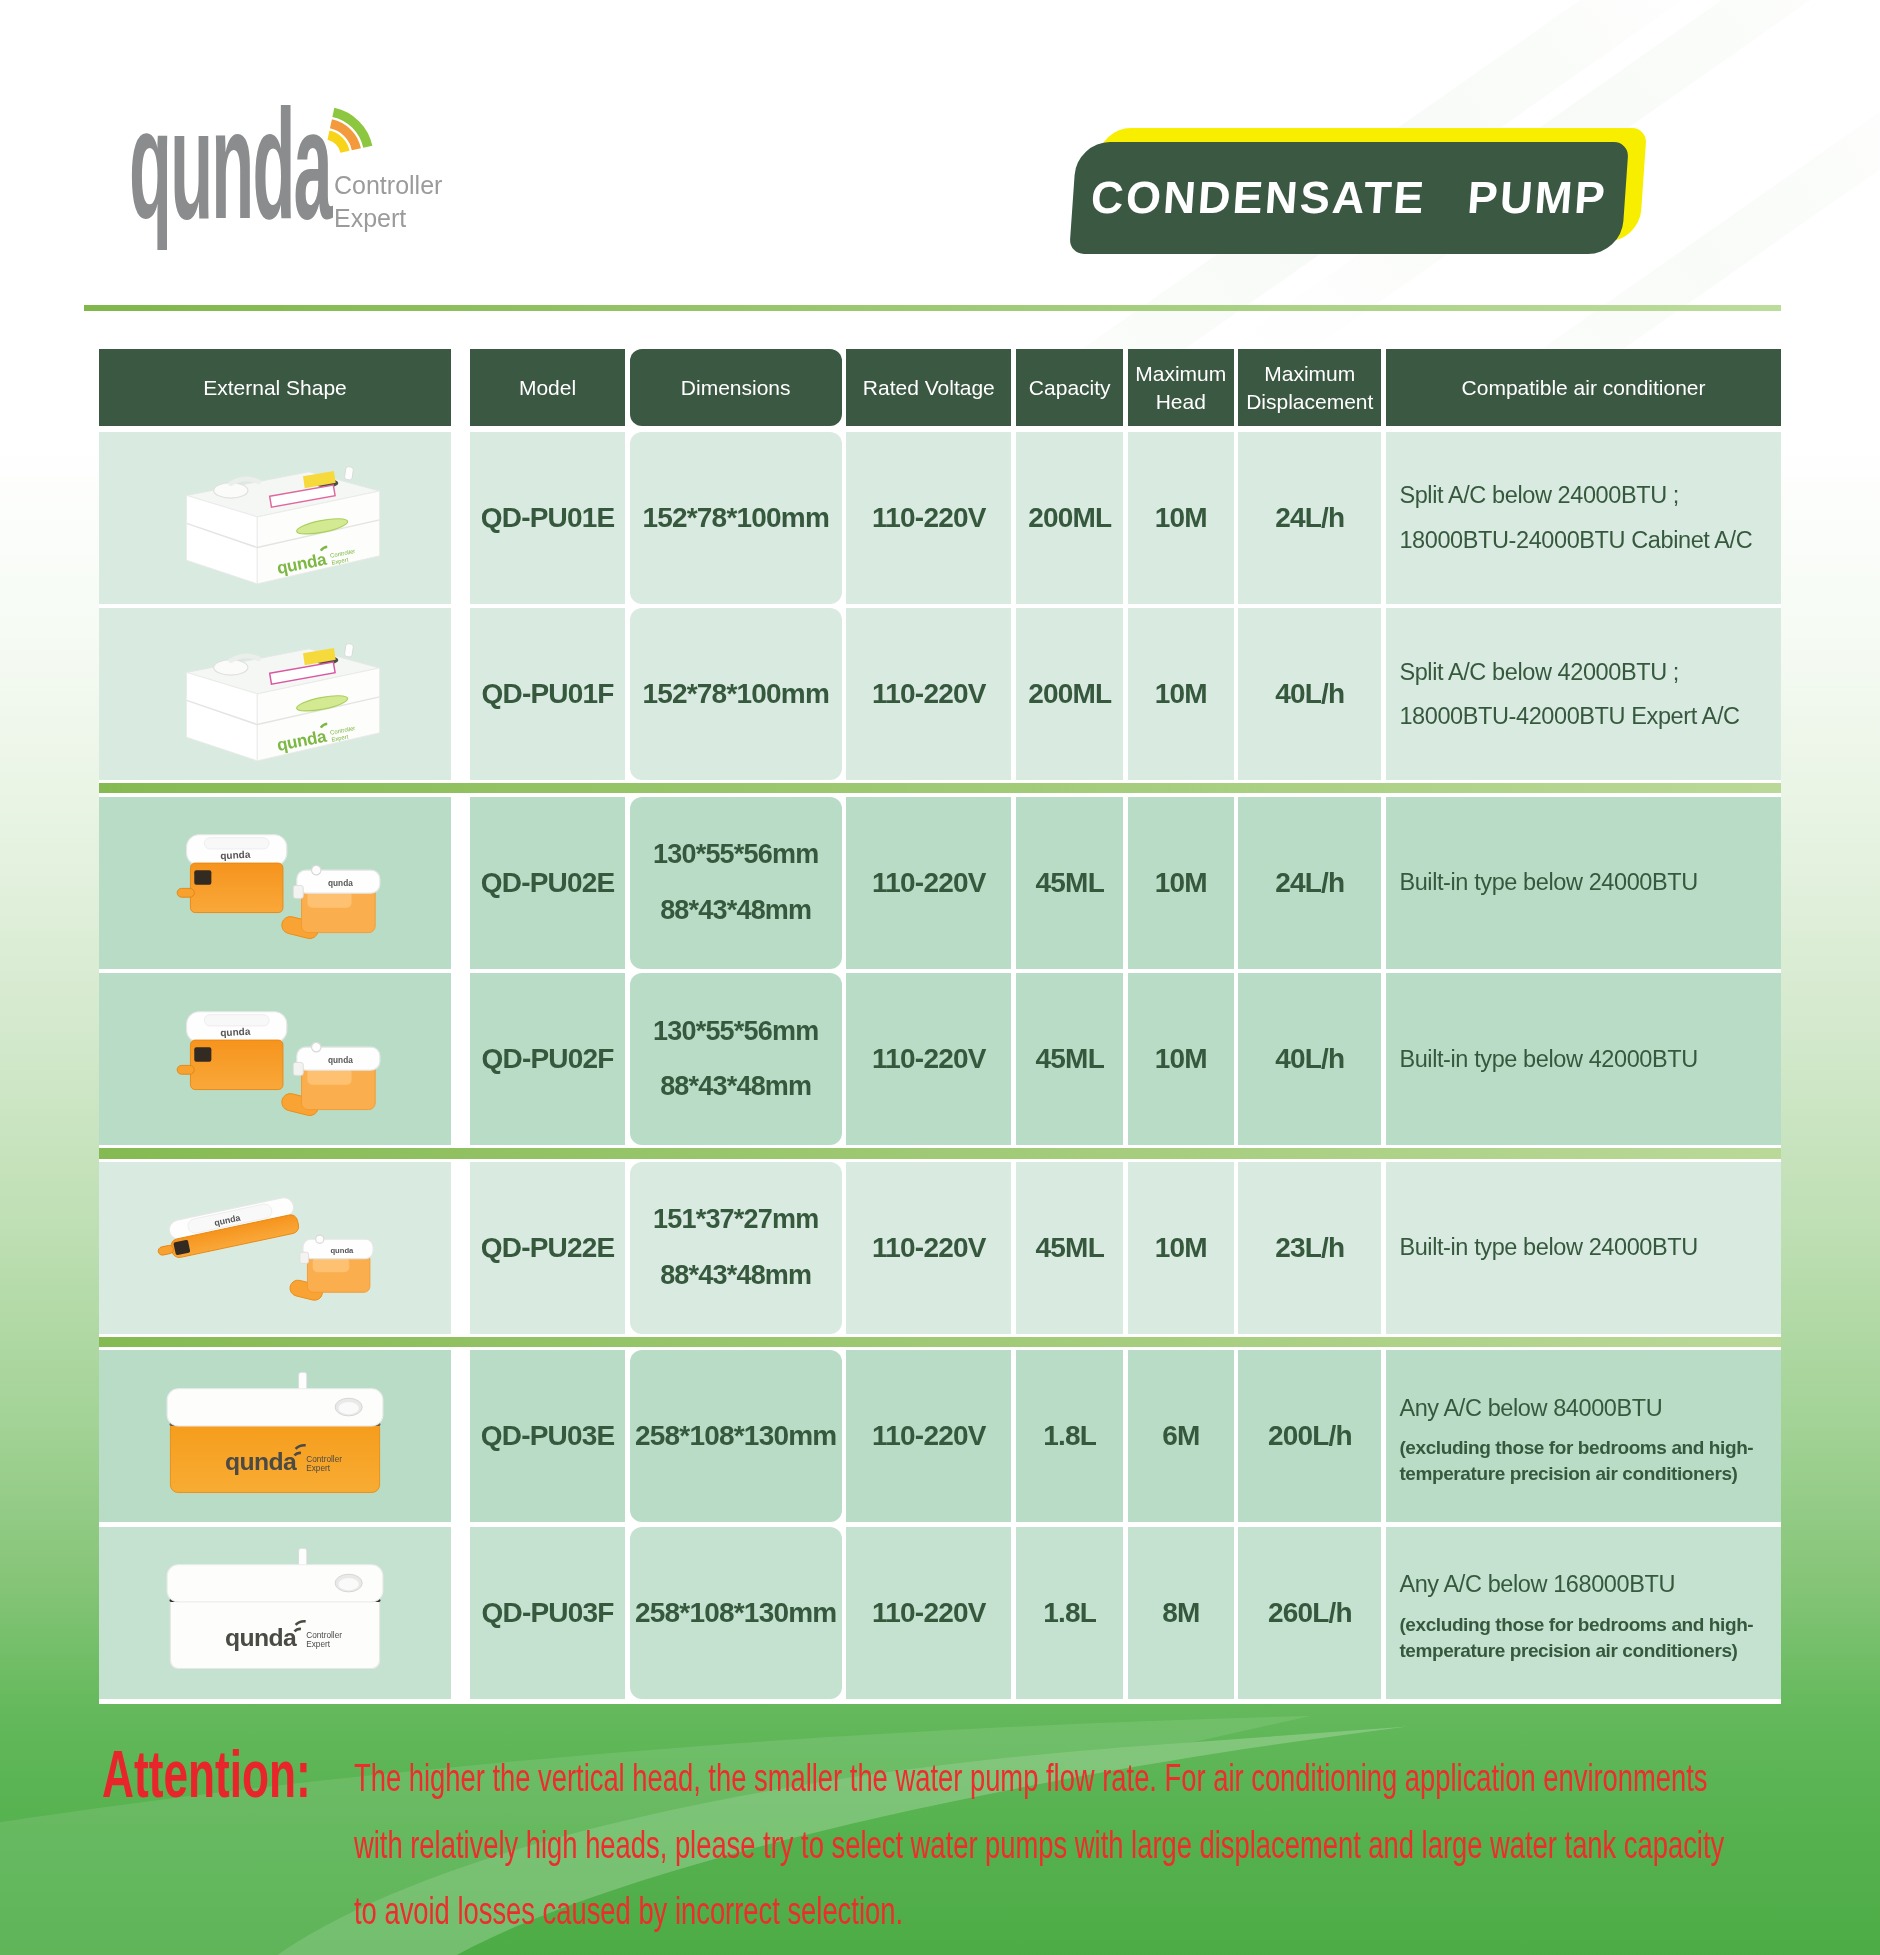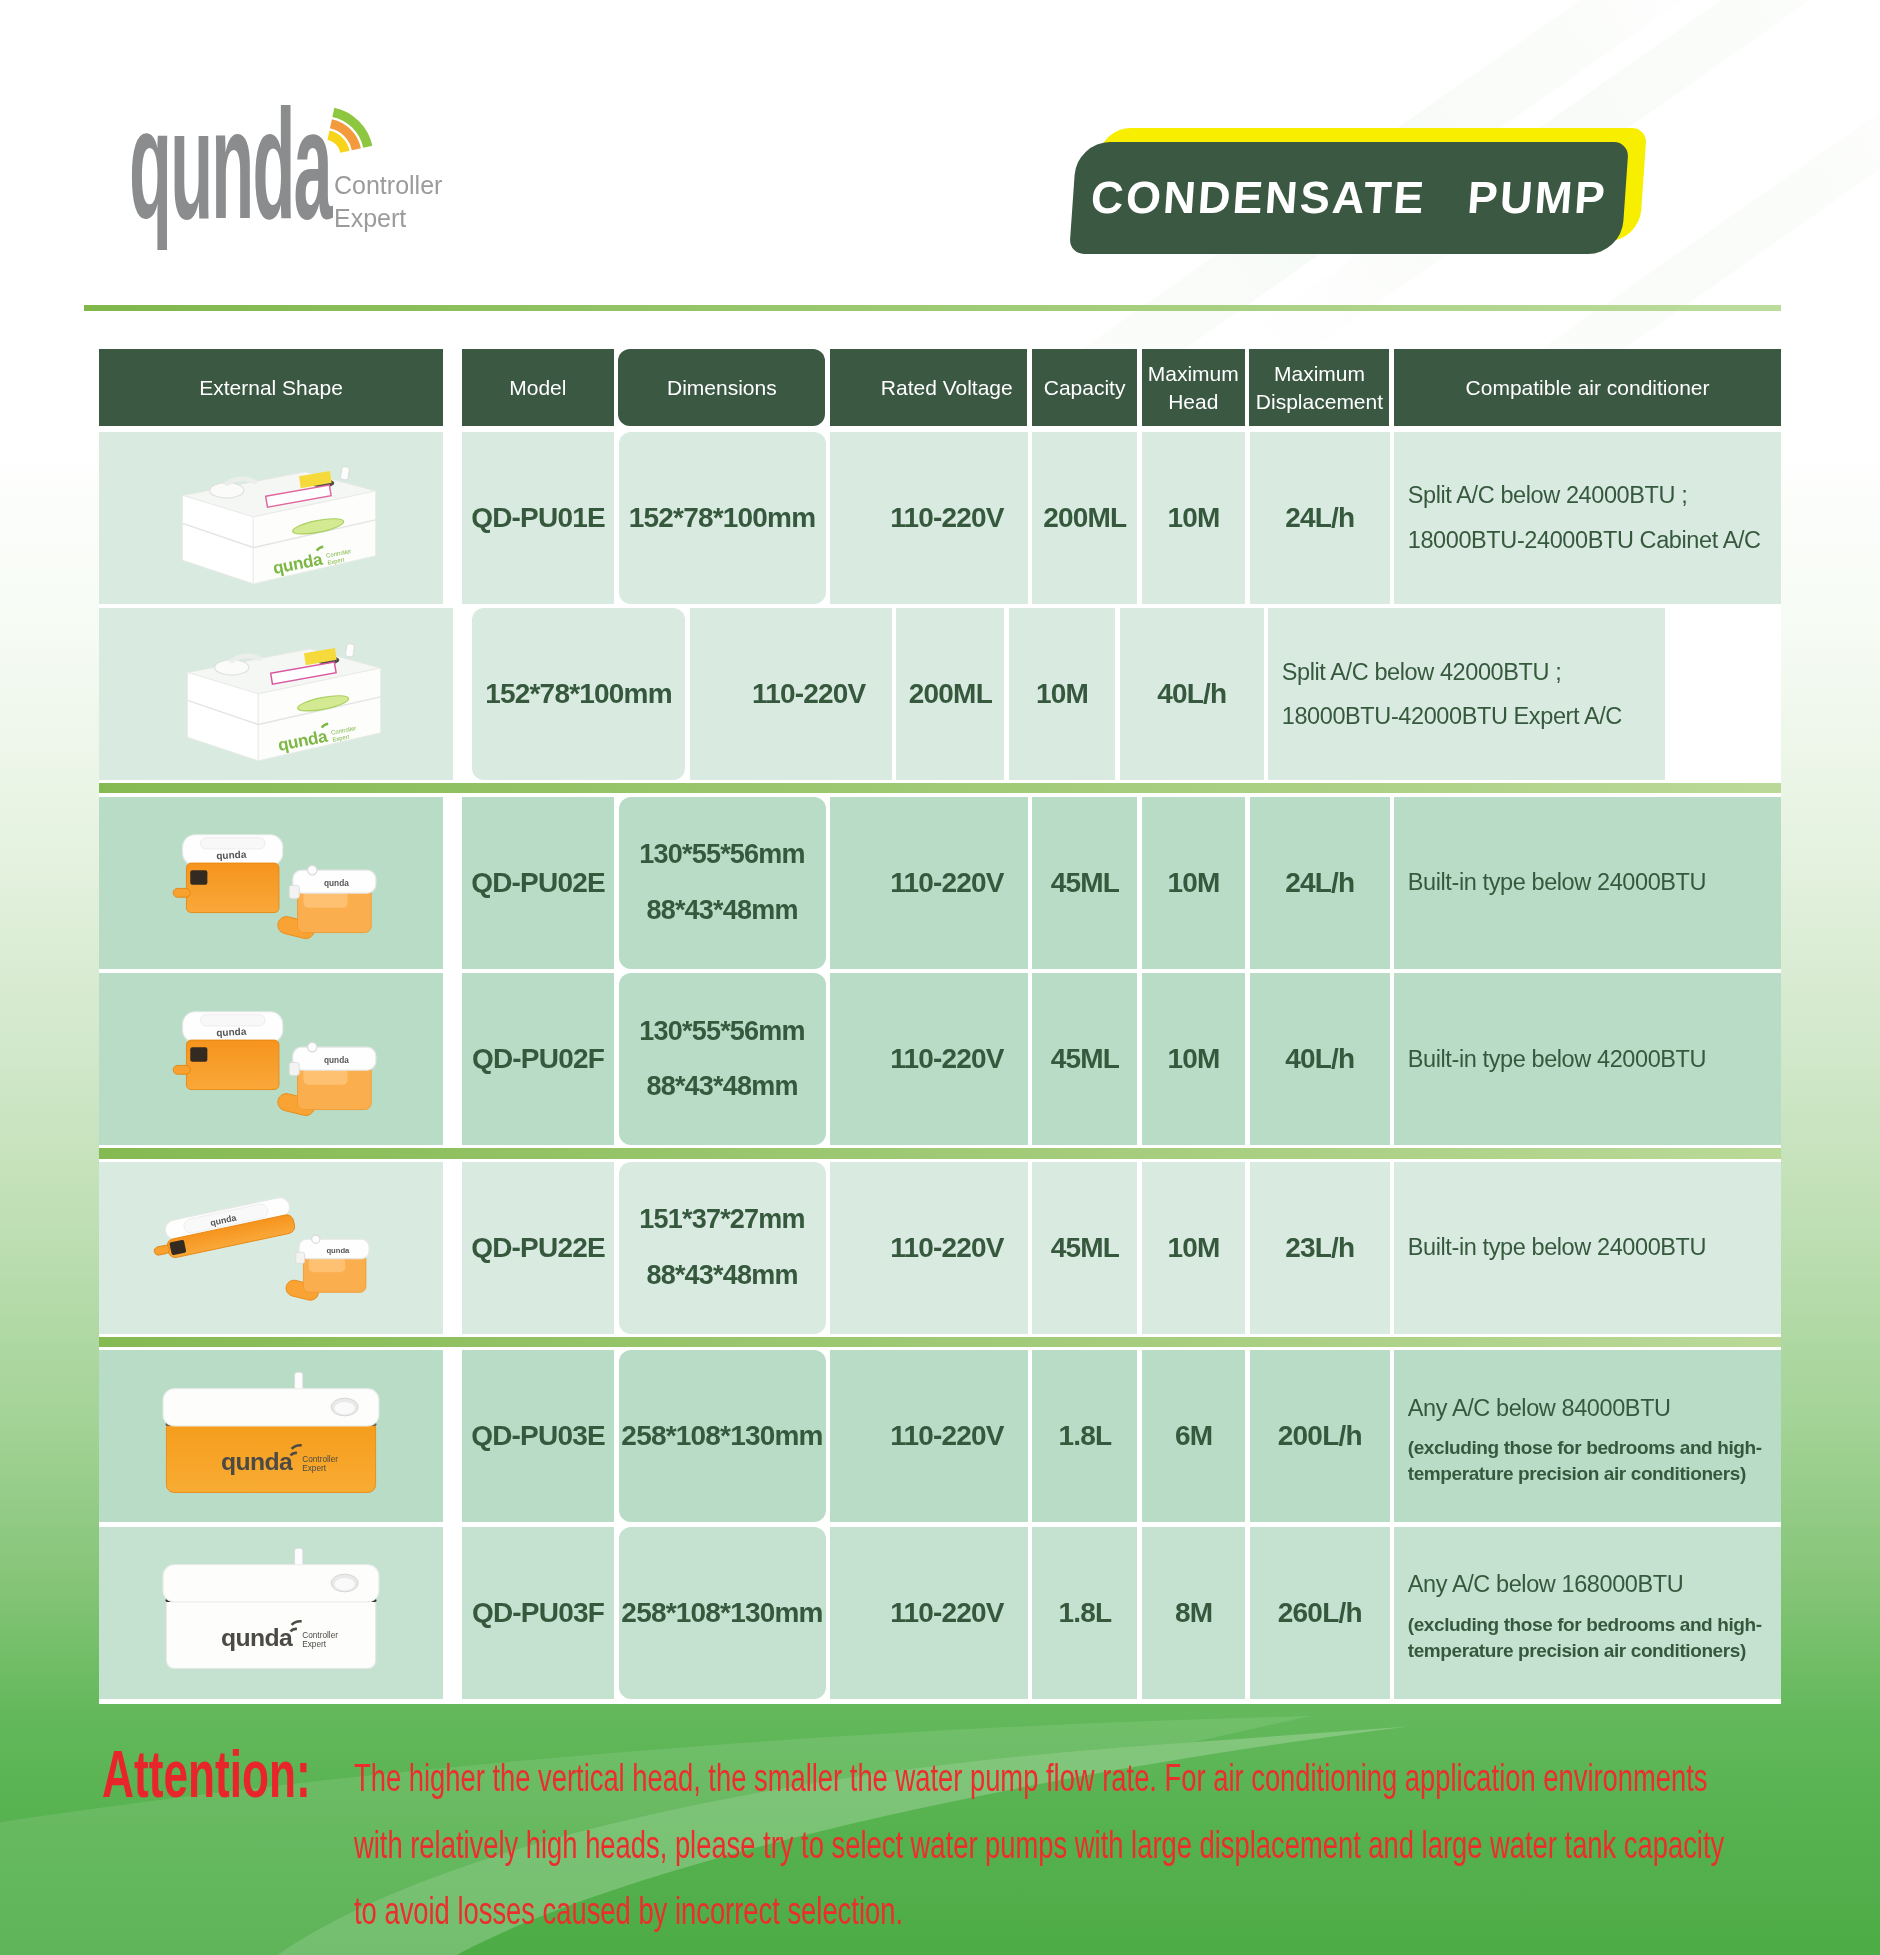--- a/index.html
+++ b/index.html
@@ -25,21 +25,21 @@
     background:linear-gradient(90deg,#7fb74b,#bcdc9c);}
   
   .spec-table{position:absolute;left:99px;top:349px;width:1682px;background:#ffffff;padding-bottom:5.5px;}
   .trow{display:flex;}
   .thead{height:77px;}
   .tbody{height:172px;}
   .mt14{margin-top:5.5px;}.mt12{margin-top:4.7px;}
   .gsep{height:10.2px;margin:3.1px 0;background:linear-gradient(90deg,#85ba52,#bad998);}
   .cell{display:flex;flex-direction:column;justify-content:center;align-items:center;text-align:center;margin-right:4.7px;}
   .c1{width:354px;margin-right:19px;}
-  .c2{width:156px;}.c3{width:213px;border-radius:12px;}.c4{width:166px;padding-left:36px;}.c5{width:108px;}.c6{width:106px;}.c7{width:144px;}
+  .c2{width:156px;}.c3{width:213px;border-radius:12px;}.c4{width:166px;}.c5{width:108px;}.c6{width:106px;}.c7{width:144px;}
   .c8{width:397px;margin-right:0;align-items:flex-start;text-align:left;padding:0 7.8px 0 13.3px;box-sizing:border-box;}
   .hcell{background:#3b5843;color:#ffffff;font-size:21px;line-height:1.3;}
   .hcell.c8{align-items:center;text-align:center;padding:18px;}
   .light{background:#d9eae0;}
   .medium{background:#b9dcc7;}
   .medlight{background:#c5e1d0;}
   .val{font-weight:bold;color:#36593e;font-size:28px;letter-spacing:-0.8px;white-space:nowrap;}
   .dim{font-weight:bold;color:#36593e;font-size:27px;letter-spacing:-0.8px;line-height:2.05;white-space:nowrap;}
   .compat-main{font-weight:normal;color:#36593e;font-size:23.5px;letter-spacing:-0.4px;line-height:1.9;white-space:nowrap;}
   .compat-note{font-weight:bold;color:#36593e;font-size:19px;letter-spacing:-0.4px;line-height:1.35;margin-top:5px;}
@@ -162,20 +162,23 @@
           <path d="M432,208 L648,170 L654,206 L438,245 Z" fill="#ffffff" stroke="#d957a0" stroke-width="5"></path>
           <ellipse cx="610" cy="310" rx="88" ry="20" fill="#d3ea93" stroke="#abd05f" stroke-width="4" transform="rotate(-11 610 310)"></ellipse>
           <g transform="rotate(-11 560 432)" fill="#7cb843">
             <text x="455" y="452" font-size="58" font-weight="bold" letter-spacing="-1">qunda</text>
             <path d="M612,402 a30,30 0 0 1 24,-9" fill="none" stroke="#7cb843" stroke-width="8"></path>
             <text x="640" y="432" font-size="20">Controller</text>
             <text x="640" y="456" font-size="20">Expert</text>
           </g>
         </svg>
       </div>
+      <div class="cell c2 light">
+          <span class="val">QD-PU01F</span>
+        </div>
       <div class="cell c3 light">
           <span class="val">152*78*100mm</span>
         </div>
       <div class="cell c4 light">
           <span class="val">110-220V</span>
         </div>
       <div class="cell c5 light">
           <span class="val">200ML</span>
         </div>
       <div class="cell c6 light">

